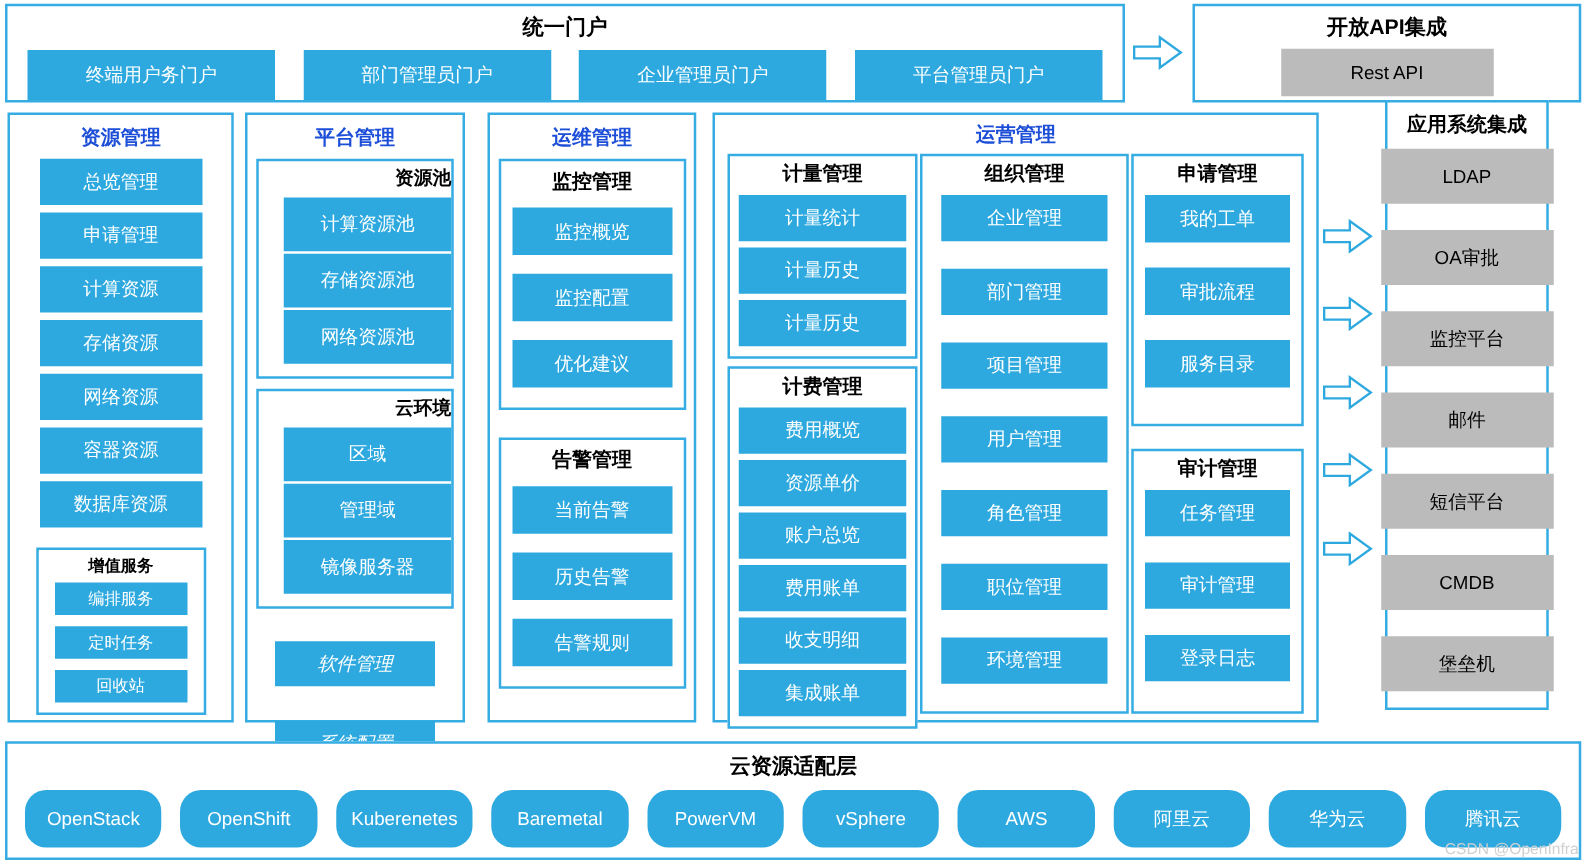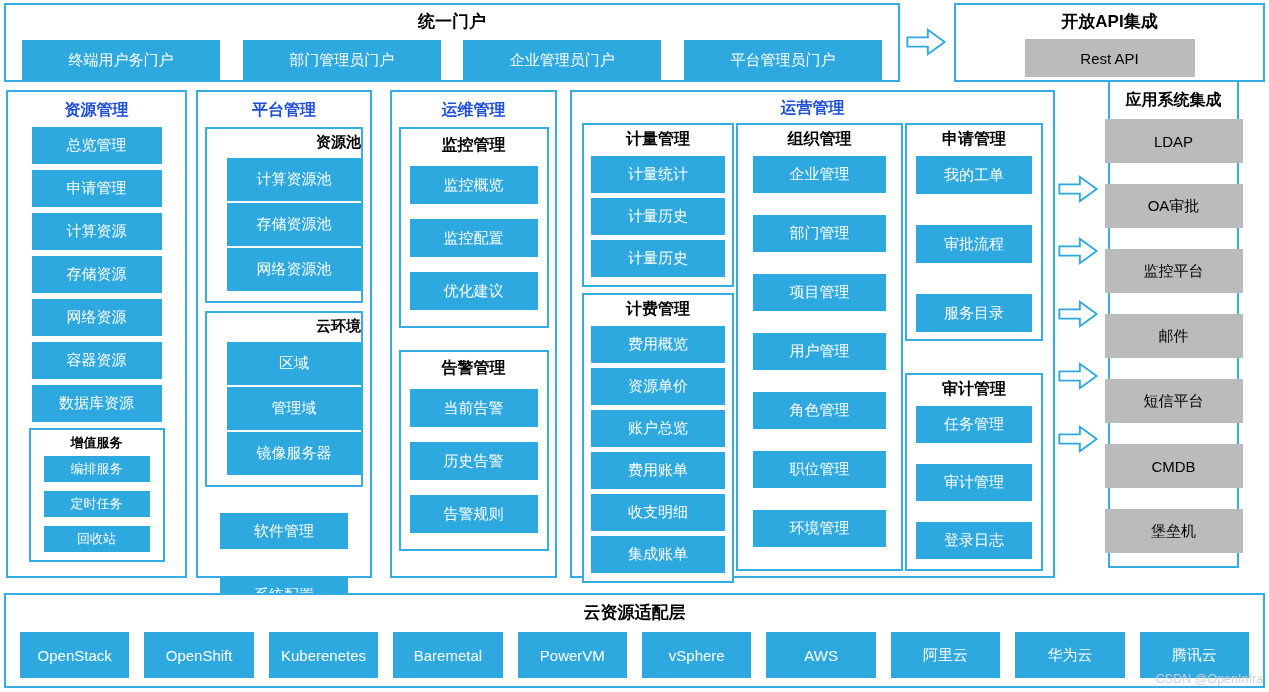--- a/index.html
+++ b/index.html
@@ -30,33 +30,33 @@
   #openapi-items { display:flex; justify-content:center; padding-top:6px; }
   #openapi-items .graybtn { width:170px; height:38px; }
 
   
   .col { display:flex; flex-direction:column; align-items:center; }
   .col > .title-bl { font-size:16px; padding:8px 0 6px 0; }
 
   #col-resource { left:6px;  top:90px; width:181px; height:488px; }
   #res-items { display:flex; flex-direction:column; gap:6px; }
   #res-items .btn { width:130px; height:37px; }
-  #valueadd { margin-top:6px; width:136px; border-width:2px; padding:4px 0 8px 0;
+  #valueadd { margin-top:16px; width:136px; border-width:2px; padding:4px 0 8px 0;
               display:flex; flex-direction:column; align-items:center; }
   #valueadd .title-bk { font-size:13px; padding-bottom:4px; }
   #va-items { display:flex; flex-direction:column; gap:9px; }
   #va-items .btn { width:106px; height:26px; font-size:13px; }
 
   #col-platform { left:196px; top:90px; width:176px; height:488px; }
   .stackbox { width:158px; display:flex; flex-direction:column; align-items:flex-end; padding:4px 0 10px 0; }
   .stackbox .title-bk { font-size:15px; padding-bottom:6px; }
   .stackbox .items { display:flex; flex-direction:column; gap:2px; }
   .stackbox .btn { width:134px; height:43px; }
   #cloudenv { margin-top:8px; }
-  #plat-extra { display:flex; flex-direction:column; gap:28px; margin-top:26px; }
+  #plat-extra { display:flex; flex-direction:column; gap:28px; margin-top:26px;font-style:italic; }
   #plat-extra .btn { width:128px; height:36px; }
 
   #col-ops { left:390px; top:90px; width:167px; height:488px; }
   .opsbox { width:150px; display:flex; flex-direction:column; align-items:center; padding:6px 0 16px 0; }
   .opsbox .title-bk { font-size:16px; padding-bottom:10px; }
   .opsbox .items { display:flex; flex-direction:column; gap:15px; }
   .opsbox .btn { width:128px; height:38px; }
   #alarmbox { margin-top:22px; }
 
   
@@ -68,39 +68,39 @@
   .opsub .title-bk { font-size:16px; padding-bottom:6px; }
   .opsub .items { display:flex; flex-direction:column; gap:5px; }
   #metering { width:152px; }
   #metering .btn { width:134px; height:37px; }
   #billing { width:152px; margin-top:6px; flex:1; }
   #billing .btn { width:134px; height:37px; }
   #organization { width:167px; height:448px; }
   #organization .items { gap:22px; }
   #organization .btn { width:133px; height:37px; }
   #application { width:138px; height:218px; }
-  #application .items { gap:31px;text-align:center; }
+  #application .items { gap:20px;text-align:center; }
   #application .btn { width:116px; height:38px; }
-  #audit { width:138px; margin-top:32px; flex:1; }
+  #audit { width:138px; margin-top:18px; flex:1; }
   #audit .items { gap:21px; }
   #audit .btn { width:116px; height:37px; }
 
   
   .flow-arrow { position:absolute; left:1056px; }
 
   #col-appint { left:1108px; top:80px; width:131px; height:488px; }
   #col-appint .title-bk { font-size:16px; padding:8px 0 8px 0; }
   #appint-items { display:flex; flex-direction:column; gap:21px; }
   #appint-items .graybtn { width:138px; height:44px; }
 
   
   #adapter { left:4px; top:593px; width:1261px; height:95px; }
   #adapter .title-bk { font-size:17px; padding-top:6px; }
   #adapter-items { display:flex; gap:15px; padding:8px 14px 0 14px; }
-  #adapter-items .btn { flex:1; height:46px; }
+  #adapter-items .btn { flex:1; height:46px;border-radius:17px; }
 
   #watermark { position:absolute; right:6px; bottom:6px; font-size:12.5px; color:#d0d0d0; }
 </style>
 </head>
 <body>
 
 <div id="canvas">
 
   <div class="box" id="portal">
     <div class="title-bk">统一门户</div>

